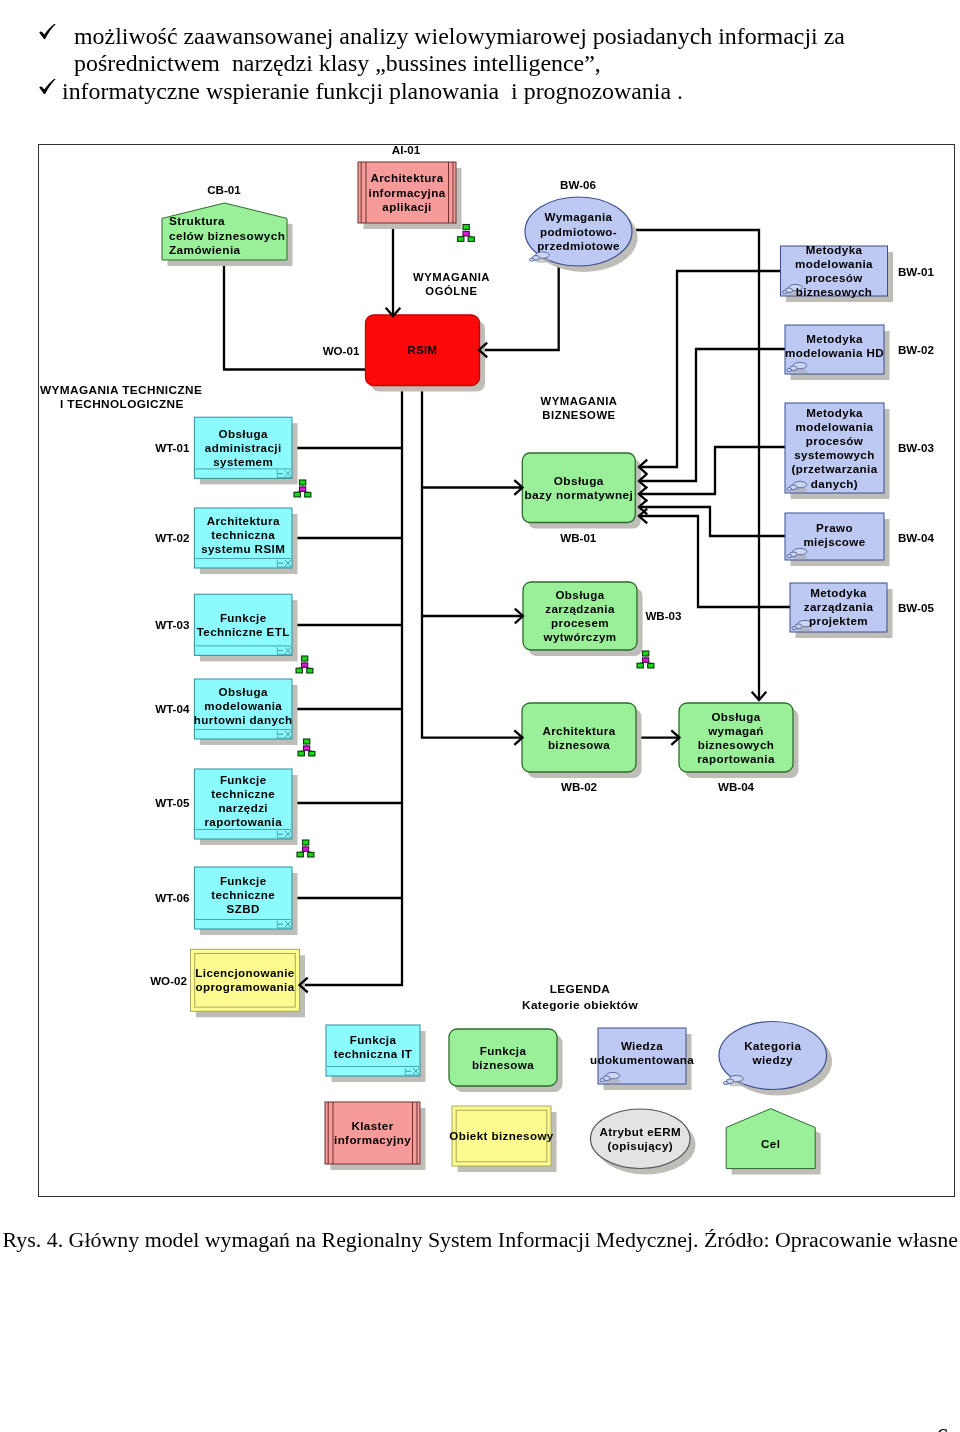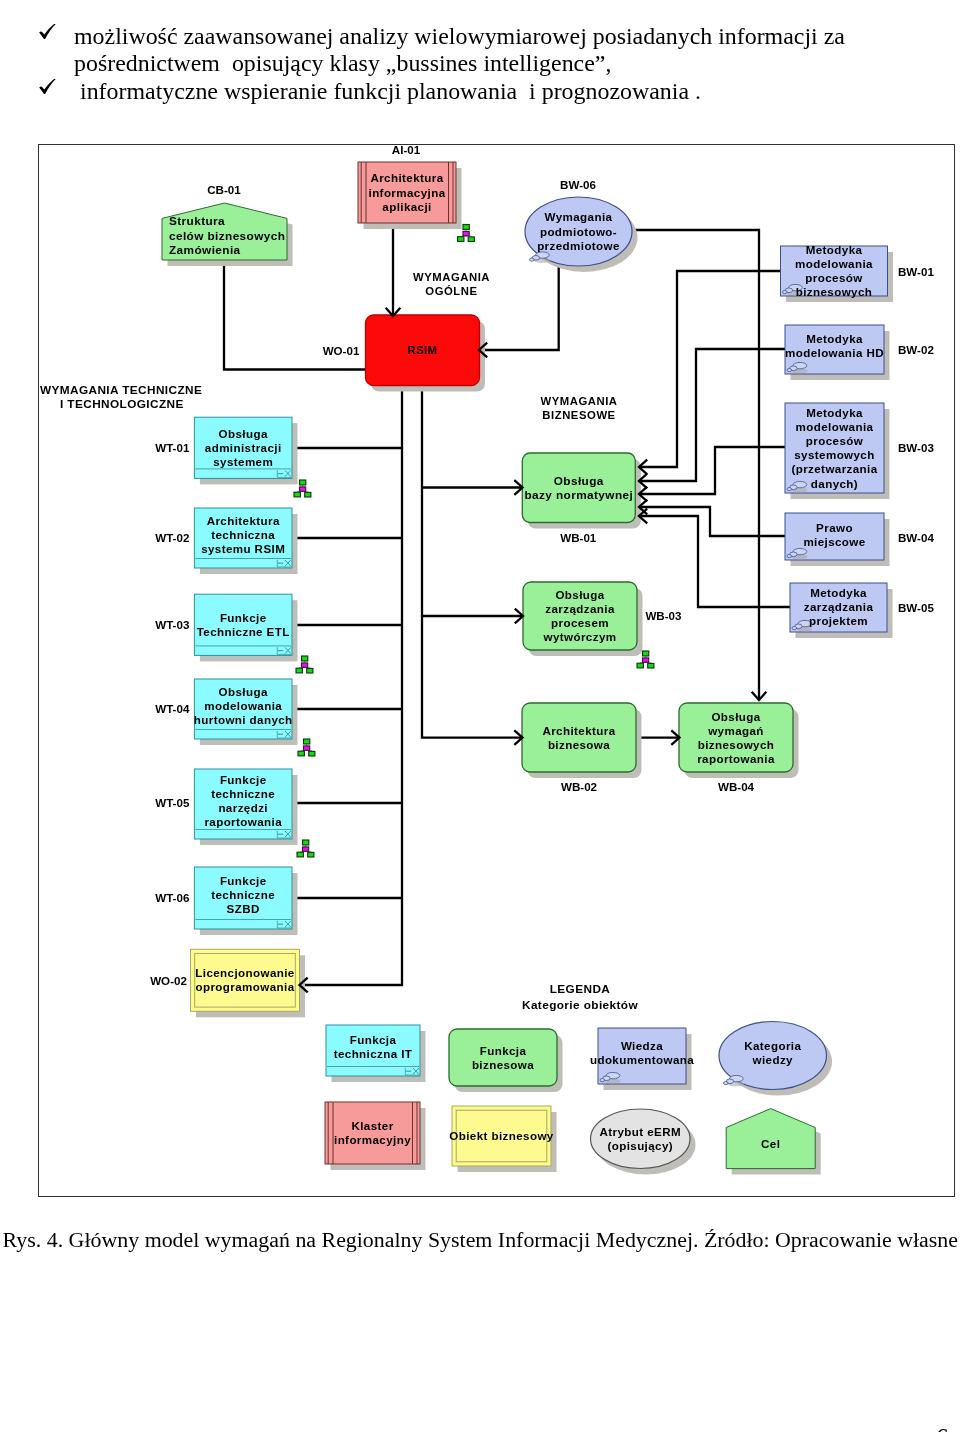--- a/index.html
+++ b/index.html
@@ -23,25 +23,25 @@
 </head>
 <body>
 
 <div id="page">
 
   <div>
     <svg class="chk" style="left:38px;top:0px;" width="19" height="18" viewBox="0 0 19 18">
       <path d="M1.2,8.6 C2.3,7.3 3.2,7.1 4.1,8.0 L6.3,10.6 C9.3,6.2 13.0,2.2 17.6,-1.2 L18.3,-0.5 C13.9,3.6 10.0,9.2 7.1,15.1 L6.0,15.1 Z" fill="#000"></path>
     </svg>
     <div class="bul" style="left:74px;top:-1px;">możliwość zaawansowanej analizy wielowymiarowej posiadanych informacji za</div>
-    <div class="bul" style="left:74px;top:26.4px;">pośrednictwem  opisujący klasy „bussines intelligence”,</div>
+    <div class="bul" style="left:74px;top:26.4px;">pośrednictwem  narzędzi klasy „bussines intelligence”,</div>
     <svg class="chk" style="left:38px;top:55px;" width="19" height="18" viewBox="0 0 19 18">
       <path d="M1.2,8.6 C2.3,7.3 3.2,7.1 4.1,8.0 L6.3,10.6 C9.3,6.2 13.0,2.2 17.6,-1.2 L18.3,-0.5 C13.9,3.6 10.0,9.2 7.1,15.1 L6.0,15.1 Z" fill="#000"></path>
     </svg>
-    <div class="bul" style="left:80px;top:54.4px;">informatyczne wspieranie funkcji planowania  i prognozowania .</div>
+    <div class="bul" style="left:62px;top:54.4px;">informatyczne wspieranie funkcji planowania  i prognozowania .</div>
   </div>
 
   <div id="figframe"></div>
   <svg id="dsvg" width="917" height="1053" viewBox="38 120 917 1053" xmlns="http://www.w3.org/2000/svg">
       <g>
         <g>
           <polyline points="224,236 224,345.5 366,345.5" fill="none" stroke="#000" stroke-width="2.3" stroke-linejoin="miter" stroke-linecap="butt"></polyline>
         </g>
         <g>
           <polyline points="393,199 393,292" fill="none" stroke="#000" stroke-width="2.3" stroke-linejoin="miter" stroke-linecap="butt"></polyline>

